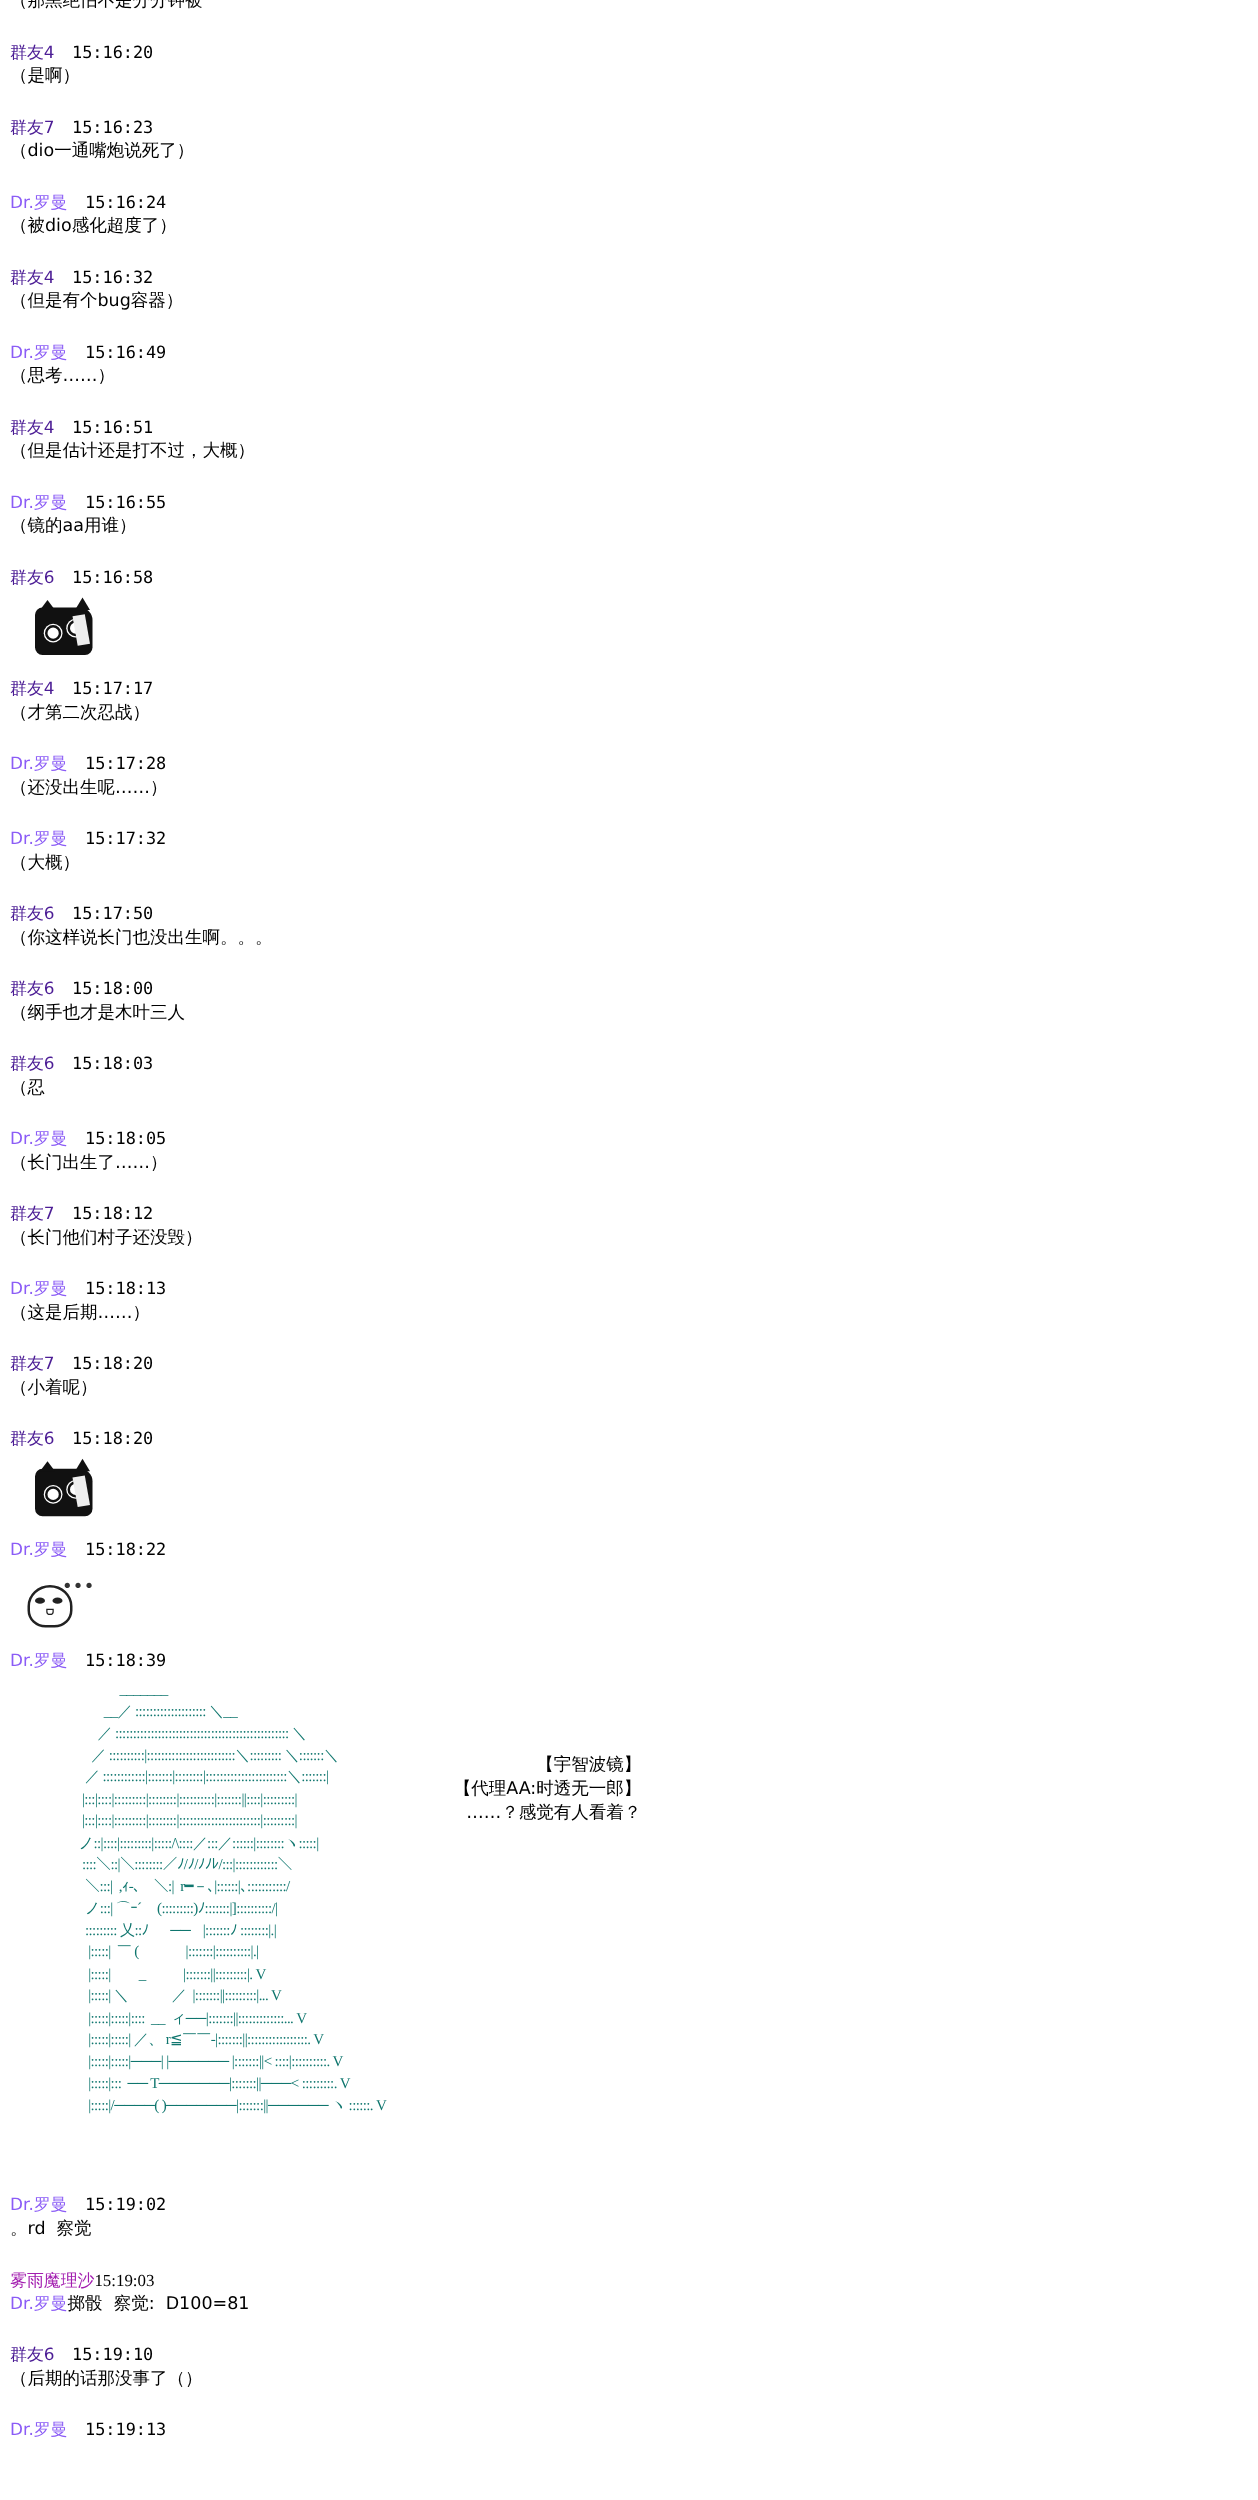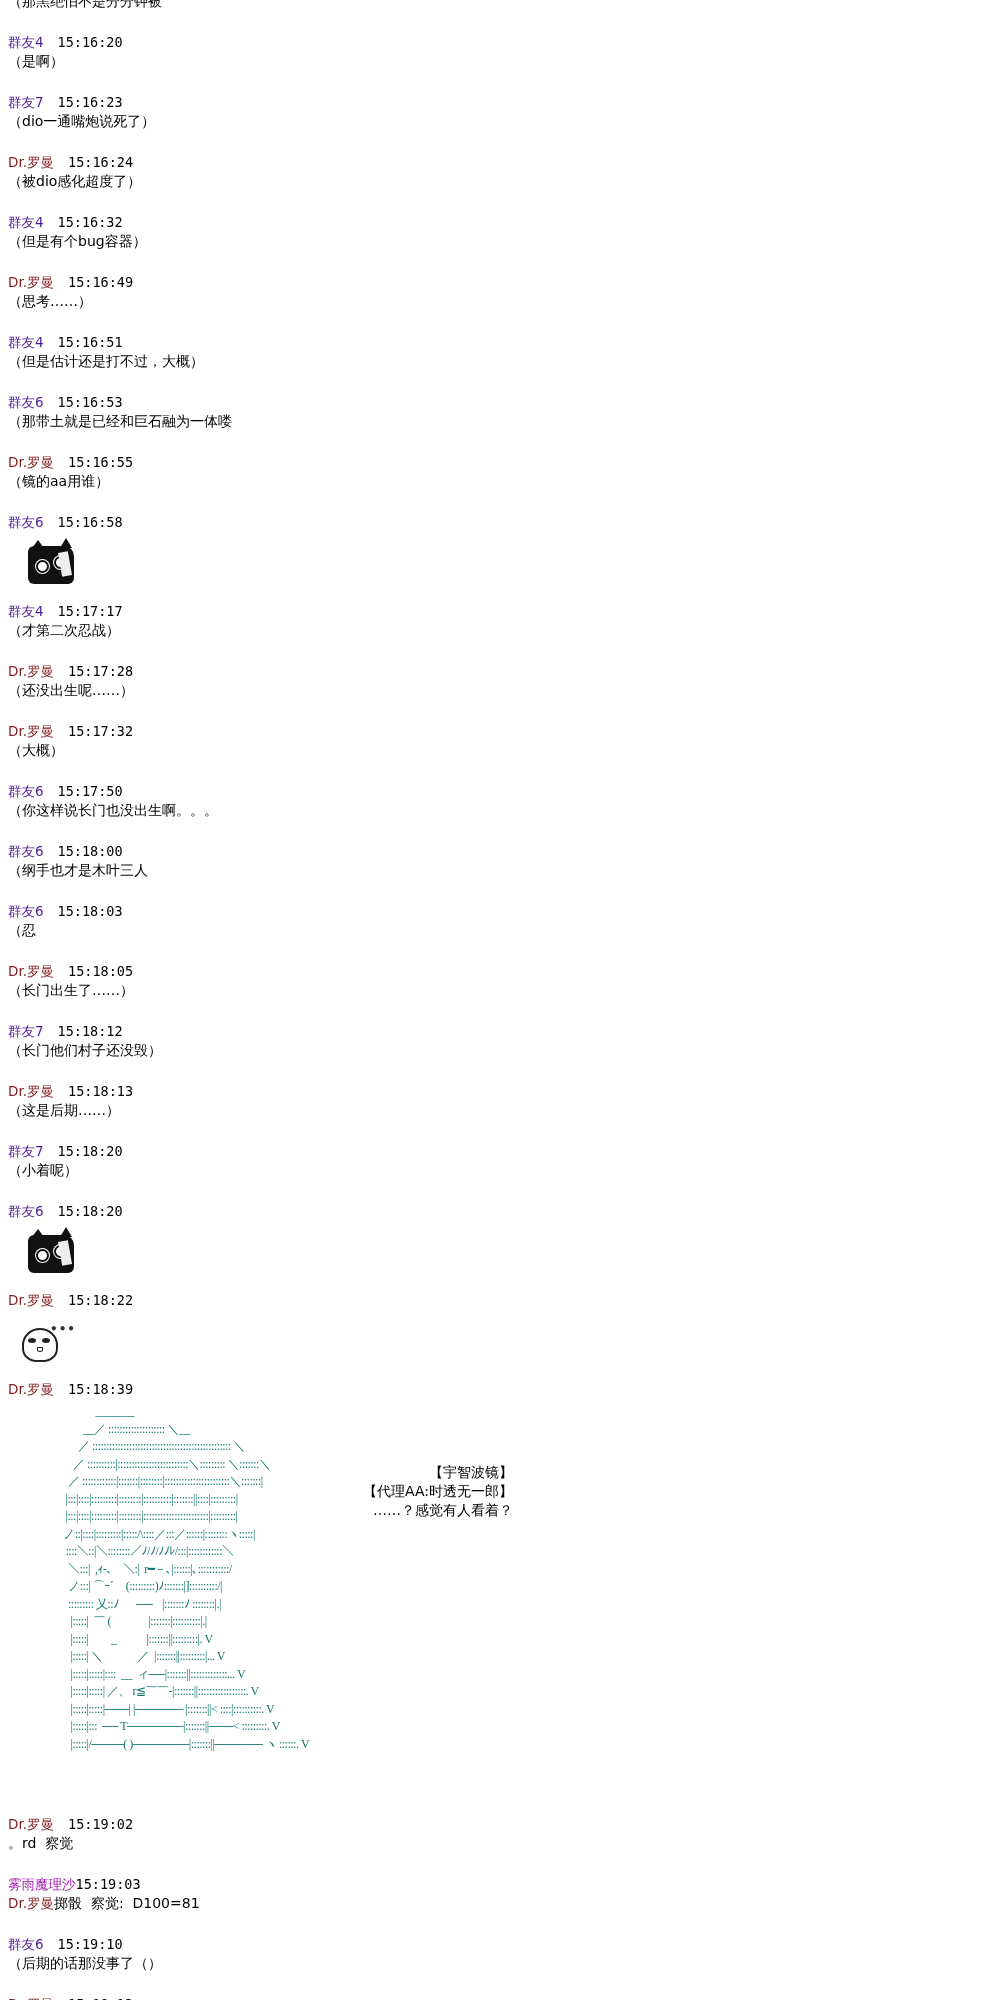--- a/index.html
+++ b/index.html
@@ -6,24 +6,24 @@
   body {
     width: 1006px; height: 2000px; overflow: hidden; position: relative;
     font-family: "DejaVu Sans", "Liberation Sans", sans-serif;
     font-size: 14px; color: #000000;
   }
   .log { position: absolute; left: 8px; top: -8px; width: 990px; }
   .msg { margin: 0 0 22px 0; line-height: 19px; }
   .hdr { white-space: pre; height: 19px; }
   .name { font-size: 13.5px; }
   .name.blue { color: #4c1d95; }
-  .name.orange { color: #7f1d1d; }
+  .name.orange { color: #8b5cf6; }
   .name.black { color: #a21caf; }
   .time { font-family: "DejaVu Sans Mono", "Liberation Mono", monospace; font-size: 13.5px; margin-left: 14px; }
-  .time.tight { margin-left: 0; }
+  .time.tight { margin-left: 0; font-family: Liberation Serif, serif; }
   .body { white-space: pre; font-size: 14px; }
   .sticker { width: 60px; height: 50px; margin: 4px 0 0 10px; position: relative; }
   .cat { position: absolute; left: 10px; top: 10px; width: 46px; height: 38px; background: #111; border-radius: 6px 10px 6px 6px; }
   .cat:before { content: ""; position: absolute; left: 4px; top: -6px; width: 0; height: 0; border-left: 6px solid transparent; border-right: 6px solid transparent; border-bottom: 8px solid #111; }
   .cat:after { content: ""; position: absolute; right: 2px; top: -8px; width: 0; height: 0; border-left: 6px solid transparent; border-right: 6px solid transparent; border-bottom: 10px solid #111; }
   .cat .eye { position: absolute; width: 9px; height: 9px; border-radius: 50%; background: #fff; border: 2px solid #111; box-shadow: 0 0 0 1px #fff; }
   .cat .eye.l { left: 8px; top: 14px; }
   .cat .eye.r { left: 26px; top: 10px; }
   .cat .patch { position: absolute; right: 4px; top: 6px; width: 10px; height: 24px; background: #eee; transform: rotate(-10deg); }
   .face { position: absolute; left: 4px; top: 8px; width: 42px; height: 40px; }
@@ -59,24 +59,20 @@
       <div class="hdr"><span class="name blue">群友4</span><span class="time">15:16:32</span></div>
       <div class="body">（但是有个bug容器）</div>
     </div>
     <div class="msg">
       <div class="hdr"><span class="name orange">Dr.罗曼</span><span class="time">15:16:49</span></div>
       <div class="body">（思考……）</div>
     </div>
     <div class="msg">
       <div class="hdr"><span class="name blue">群友4</span><span class="time">15:16:51</span></div>
       <div class="body">（但是估计还是打不过，大概）</div>
-    </div>
-    <div class="msg">
-      <div class="hdr"><span class="name blue">群友6</span><span class="time">15:16:53</span></div>
-      <div class="body">（那带土就是已经和巨石融为一体喽</div>
     </div>
     <div class="msg">
       <div class="hdr"><span class="name orange">Dr.罗曼</span><span class="time">15:16:55</span></div>
       <div class="body">（镜的aa用谁）</div>
     </div>
     <div class="msg" style="margin-bottom: 16px;">
       <div class="hdr"><span class="name blue">群友6</span><span class="time">15:16:58</span></div>
       <div class="sticker">
         <div class="cat">
           <span class="eye l"></span>

